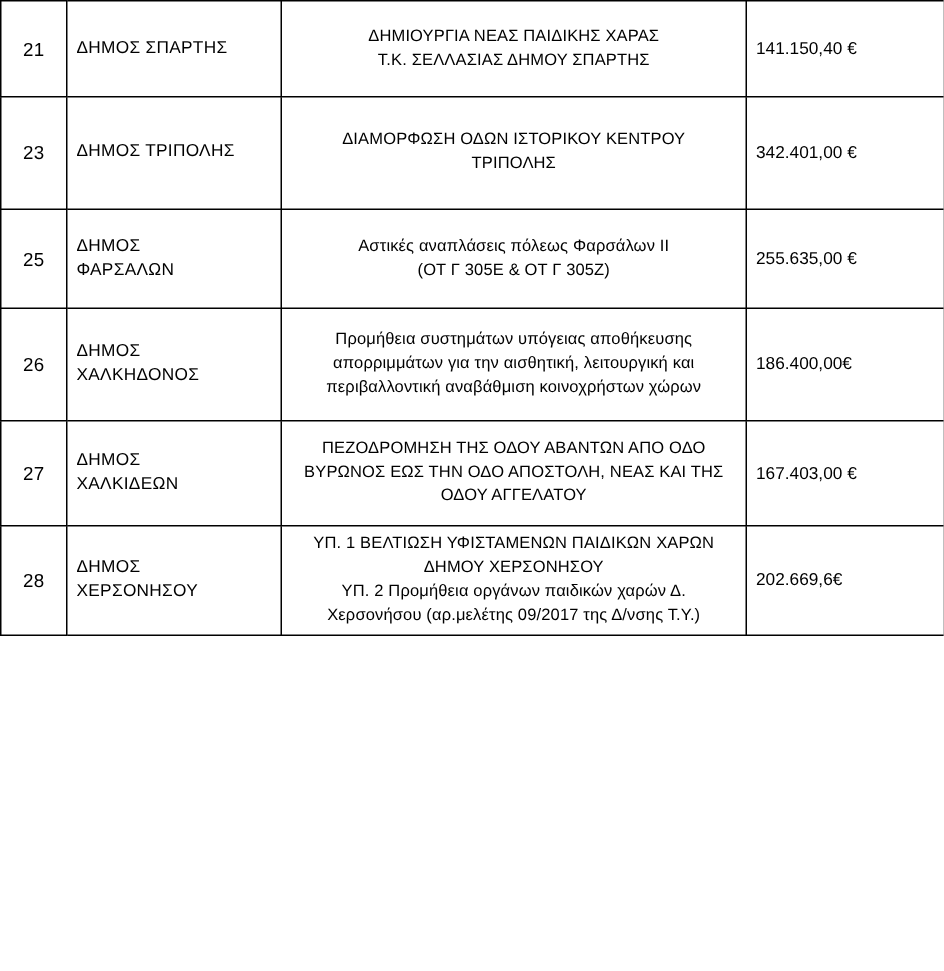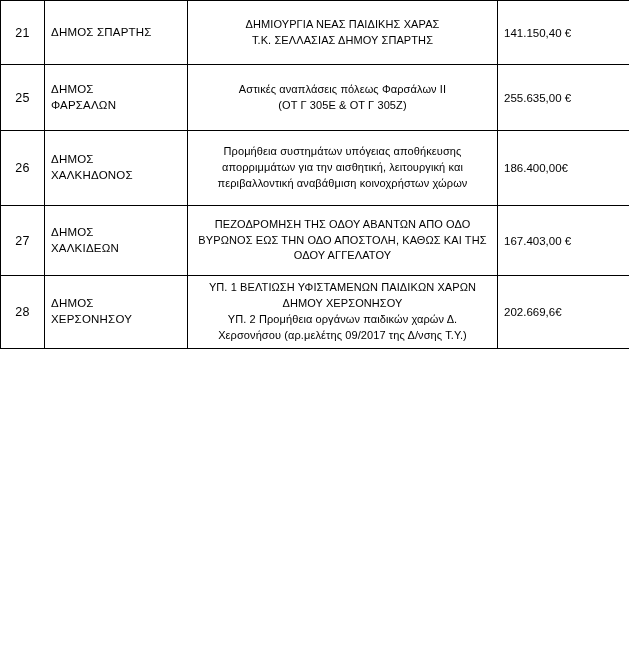--- a/index.html
+++ b/index.html
@@ -97,20 +97,31 @@
           <span class="muni-line">ΔΗΜΟΣ ΣΠΑΡΤΗΣ</span>
         </td>
         <td class="desc">
           <span class="desc-line">ΔΗΜΙΟΥΡΓΙΑ ΝΕΑΣ ΠΑΙΔΙΚΗΣ ΧΑΡΑΣ</span>
           <span class="desc-line">Τ.Κ. ΣΕΛΛΑΣΙΑΣ ΔΗΜΟΥ ΣΠΑΡΤΗΣ</span>
         </td>
         <td class="amt">141.150,40 €</td>
       </tr>
 
 
+      <tr class="r2">
+        <td class="idx">23</td>
+        <td class="muni">
+          <span class="muni-line">ΔΗΜΟΣ ΤΡΙΠΟΛΗΣ</span>
+        </td>
+        <td class="desc">
+          <span class="desc-line">ΔΙΑΜΟΡΦΩΣΗ ΟΔΩΝ ΙΣΤΟΡΙΚΟΥ ΚΕΝΤΡΟΥ</span>
+          <span class="desc-line">ΤΡΙΠΟΛΗΣ</span>
+        </td>
+        <td class="amt">342.401,00 €</td>
+      </tr>
 
 
       <tr class="r4">
         <td class="idx">25</td>
         <td class="muni">
           <span class="muni-line">ΔΗΜΟΣ</span>
           <span class="muni-line">ΦΑΡΣΑΛΩΝ</span>
         </td>
         <td class="desc">
           <span class="desc-line">Αστικές αναπλάσεις πόλεως Φαρσάλων ΙΙ</span>
@@ -134,21 +145,21 @@
       </tr>
 
       <tr class="r6">
         <td class="idx">27</td>
         <td class="muni">
           <span class="muni-line">ΔΗΜΟΣ</span>
           <span class="muni-line">ΧΑΛΚΙΔΕΩΝ</span>
         </td>
         <td class="desc">
           <span class="desc-line">ΠΕΖΟΔΡΟΜΗΣΗ ΤΗΣ ΟΔΟΥ ΑΒΑΝΤΩΝ ΑΠΟ ΟΔΟ</span>
-          <span class="desc-line">ΒΥΡΩΝΟΣ ΕΩΣ ΤΗΝ ΟΔΟ ΑΠΟΣΤΟΛΗ, ΚΑΘΩΣ ΚΑΙ ΤΗΣ</span>
+          <span class="desc-line">ΒΥΡΩΝΟΣ ΕΩΣ ΤΗΝ ΟΔΟ ΑΠΟΣΤΟΛΗ, ΝΕΑΣ ΚΑΙ ΤΗΣ</span>
           <span class="desc-line">ΟΔΟΥ ΑΓΓΕΛΑΤΟΥ</span>
         </td>
         <td class="amt">167.403,00 €</td>
       </tr>
 
       <tr class="r7">
         <td class="idx">28</td>
         <td class="muni">
           <span class="muni-line">ΔΗΜΟΣ</span>
           <span class="muni-line">ΧΕΡΣΟΝΗΣΟΥ</span>

